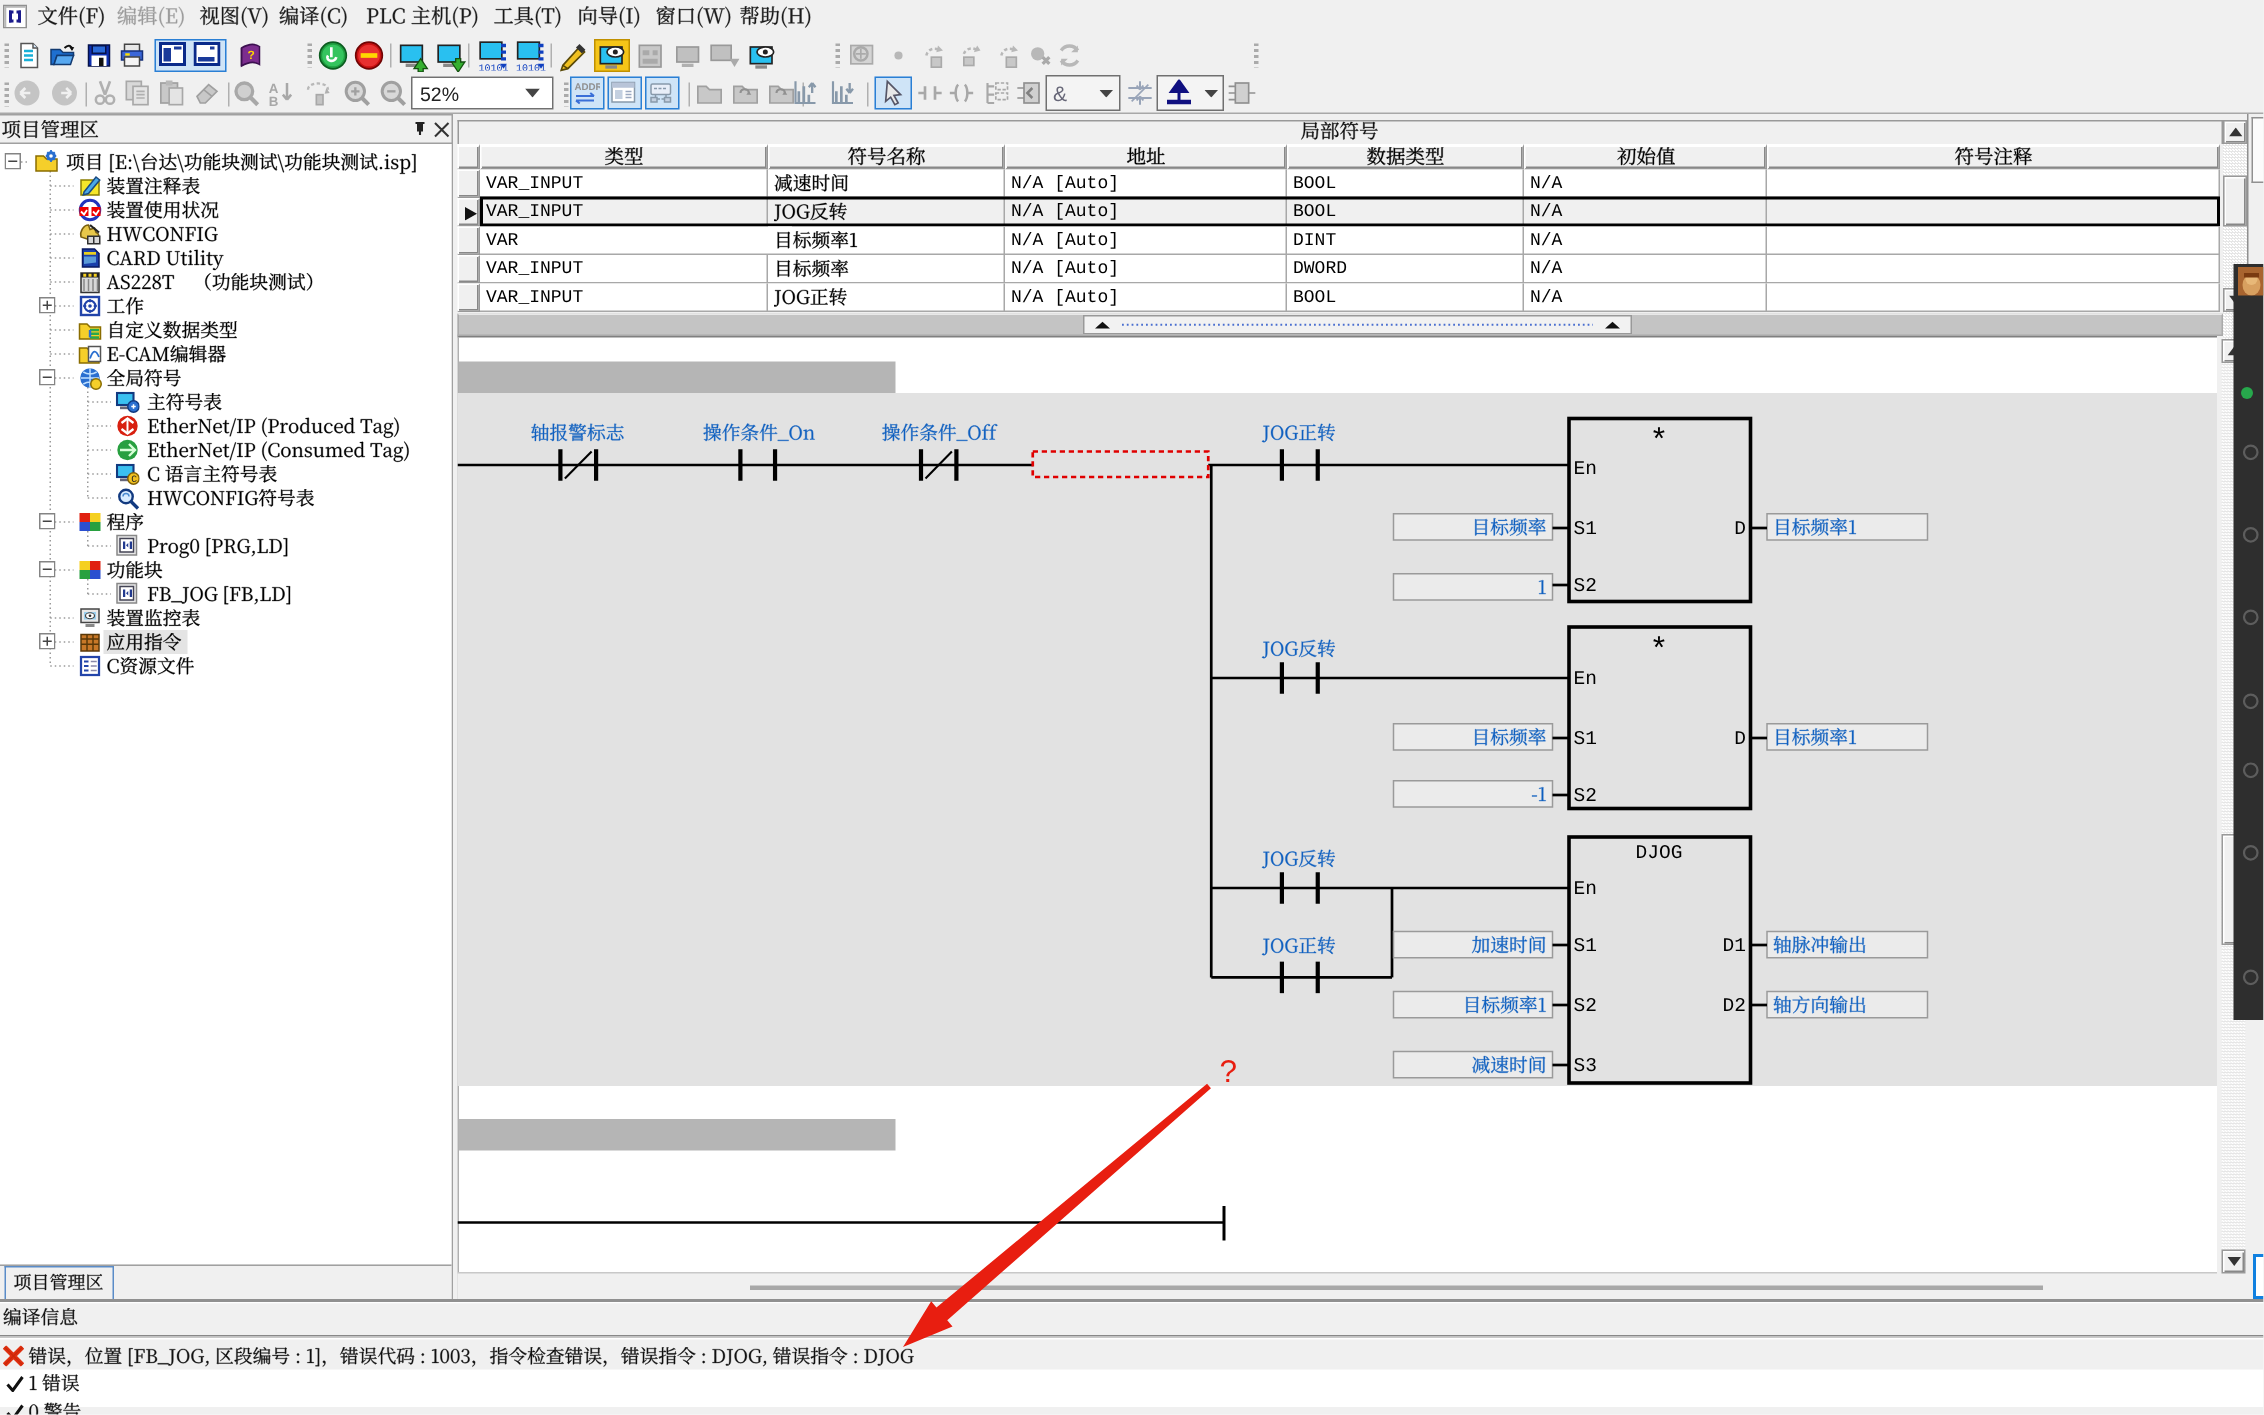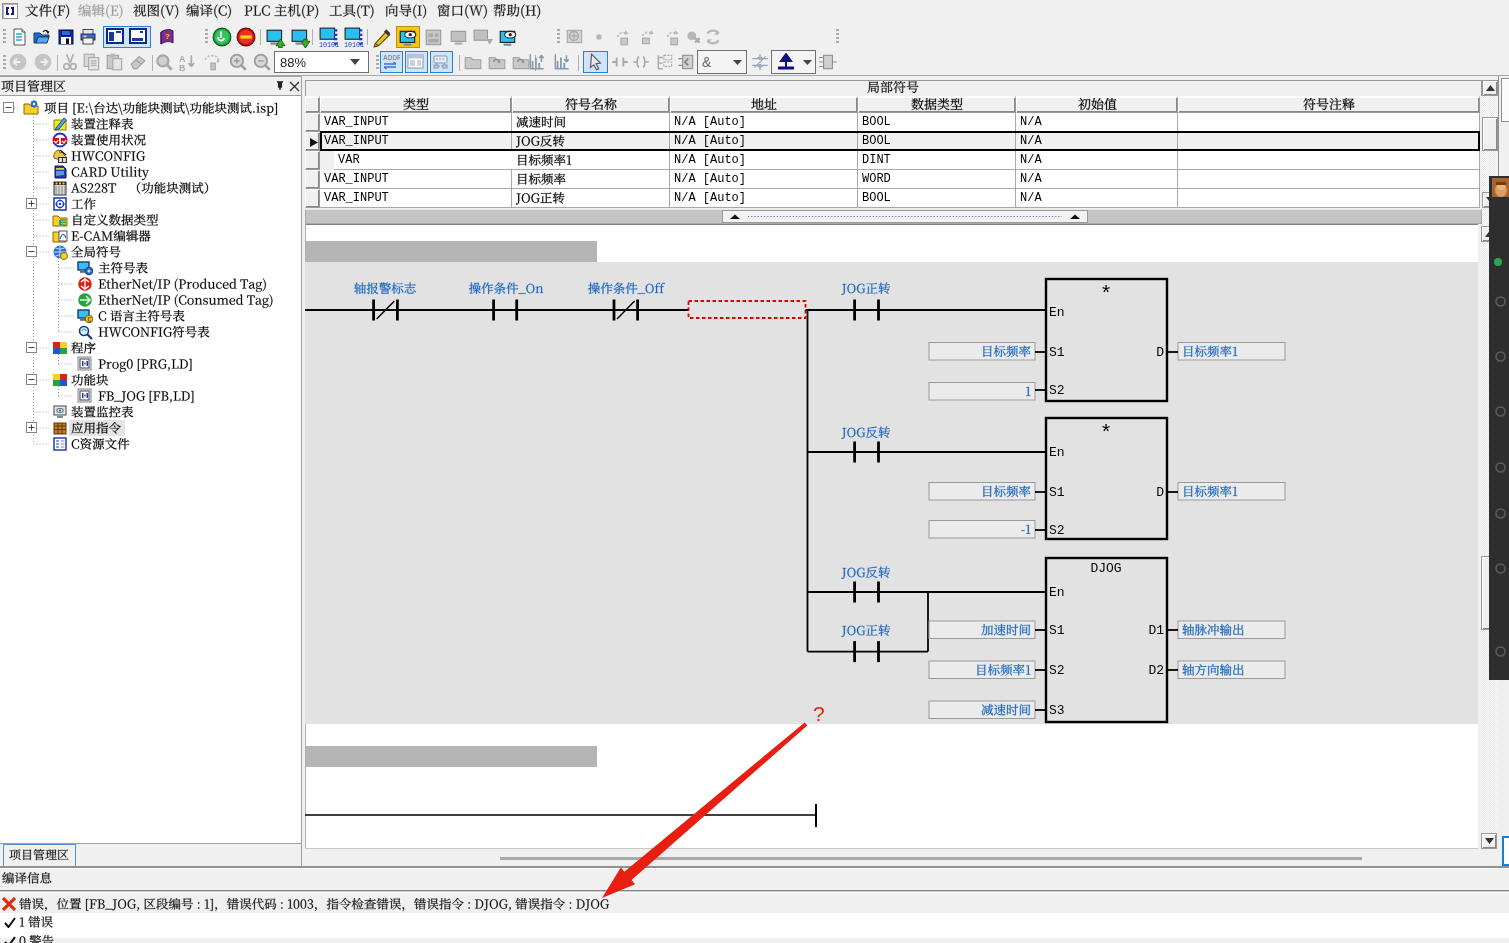--- a/index.html
+++ b/index.html
@@ -463,21 +463,21 @@
       <circle cx="8" cy="8" r="5.5" fill="#d8d8d8" stroke="#a0a0a0" stroke-width="1.8"></circle>
       <path d="M12 12l4 4" stroke="#a0a0a0" stroke-width="2.4"></path>
       <path d="M5.5 8h5M8 5.5v5" stroke="#a0a0a0" stroke-width="1.4"></path>
     </svg>
 <svg class="abs" style="left:252px;top:52px" width="20" height="20" viewBox="0 0 18 18">
       <circle cx="8" cy="8" r="5.5" fill="#d8d8d8" stroke="#a0a0a0" stroke-width="1.8"></circle>
       <path d="M12 12l4 4" stroke="#a0a0a0" stroke-width="2.4"></path>
       <path d="M5.5 8h5" stroke="#a0a0a0" stroke-width="1.4"></path>
     </svg>
 <div class="abs" style="left:274px;top:51px;width:95px;height:22px;background:#fff;border:1px solid #707070;"></div>
-<div class="abs" style="left:280px;top:55px;white-space:nowrap;font-size:13px;color:#222;">88%</div>
+<div class="abs" style="left:280px;top:55px;white-space:nowrap;font-size:13px;color:#222;">52%</div>
 <svg class="abs" style="left:350px;top:59px" width="10" height="6">
       <path d="M0 0l5 6 5-6z" fill="#444"></path>
     </svg>
 <div class="abs" style="left:376px;top:55px;width:3px;height:16px;background-image:repeating-linear-gradient(#aaa 0 2px,transparent 2px 4px);"></div>
 <div class="abs" style="left:380px;top:51px;width:23px;height:22px;background:#cfe4f7;border:1px solid #2a7fd4;"></div>
 <svg class="abs" style="left:382px;top:53px" width="18" height="18" viewBox="0 0 18 18">
       <text x="1" y="7" font-size="6.5" fill="#909090" font-family="Liberation Sans" font-weight="bold">ADDR</text>
       <path d="M2 11h12M14 11l-2.5-2M2 14h12M2 14l2.5 2" stroke="#3a6fd8" stroke-width="1.4" fill="none"></path>
     </svg>
 <div class="abs" style="left:405px;top:51px;width:23px;height:22px;background:#cfe4f7;border:1px solid #2a7fd4;"></div>
@@ -1162,21 +1162,21 @@
         <use href="#q130" x="1911"></use>
         <use href="#q131" x="2911"></use>
       </g>
     </svg>
 <div class="abs" style="left:670px;top:132px;width:188px;height:19px;background:#f0f0f0;border-right:1px solid #a8a8a8;border-bottom:1px solid #a8a8a8;font-size:12px;font-family:'Liberation Mono',monospace;padding:2px 0 0 4px;white-space:nowrap;overflow:hidden;">N/A [Auto]</div>
 <div class="abs" style="left:858px;top:132px;width:158px;height:19px;background:#f0f0f0;border-right:1px solid #a8a8a8;border-bottom:1px solid #a8a8a8;font-size:12px;font-family:'Liberation Mono',monospace;padding:2px 0 0 4px;white-space:nowrap;overflow:hidden;">BOOL</div>
 <div class="abs" style="left:1016px;top:132px;width:162px;height:19px;background:#f0f0f0;border-right:1px solid #a8a8a8;border-bottom:1px solid #a8a8a8;font-size:12px;font-family:'Liberation Mono',monospace;padding:2px 0 0 4px;white-space:nowrap;overflow:hidden;">N/A</div>
 <div class="abs" style="left:1178px;top:132px;width:302px;height:19px;background:#f0f0f0;border-right:1px solid #a8a8a8;border-bottom:1px solid #a8a8a8;font-size:12px;font-family:'Liberation Mono',monospace;padding:2px 0 0 4px;white-space:nowrap;overflow:hidden;"></div>
 <div class="abs" style="left:320px;top:131px;width:1160px;height:20px;border:2px solid #000;pointer-events:none;"></div>
 <div class="abs" style="left:305px;top:151px;width:15px;height:19px;background:#f0f0f0;border:1px solid #999;border-top:1px solid #fff;border-left:1px solid #fff;box-shadow:inset -1px -1px 0 #888;position:absolute;"></div>
-<div class="abs" style="left:320px;top:151px;width:208px;height:19px;background:#fff;border-right:1px solid #a8a8a8;border-bottom:1px solid #a8a8a8;font-size:12px;font-family:'Liberation Mono',monospace;padding:2px 0 0 4px;white-space:nowrap;overflow:hidden;margin-left:14px;">VAR</div>
+<div class="abs" style="left:320px;top:151px;width:208px;height:19px;background:#fff;border-right:1px solid #a8a8a8;border-bottom:1px solid #a8a8a8;font-size:12px;font-family:'Liberation Mono',monospace;padding:2px 0 0 4px;white-space:nowrap;overflow:hidden;">VAR</div>
 <div class="abs" style="left:512px;top:151px;width:158px;height:19px;background:#fff;border-right:1px solid #a8a8a8;border-bottom:1px solid #a8a8a8;font-size:12px;font-family:'Liberation Mono',monospace;padding:2px 0 0 4px;white-space:nowrap;overflow:hidden;"></div>
 <svg class="abs" style="left:516px;top:154px" width="57" height="15">
       <g fill="#000" stroke="#000" stroke-width="18" transform="translate(0,10.6) scale(0.012500)">
         <use href="#q31" x="0"></use>
         <use href="#q132" x="1000"></use>
         <use href="#q133" x="2000"></use>
         <use href="#q134" x="3000"></use>
         <use href="#q135" x="4000"></use>
       </g>
     </svg>
@@ -1189,21 +1189,21 @@
 <div class="abs" style="left:512px;top:170px;width:158px;height:19px;background:#fff;border-right:1px solid #a8a8a8;border-bottom:1px solid #a8a8a8;font-size:12px;font-family:'Liberation Mono',monospace;padding:2px 0 0 4px;white-space:nowrap;overflow:hidden;"></div>
 <svg class="abs" style="left:516px;top:173px" width="52" height="15">
       <g fill="#000" stroke="#000" stroke-width="18" transform="translate(0,10.6) scale(0.012500)">
         <use href="#q31" x="0"></use>
         <use href="#q132" x="1000"></use>
         <use href="#q133" x="2000"></use>
         <use href="#q134" x="3000"></use>
       </g>
     </svg>
 <div class="abs" style="left:670px;top:170px;width:188px;height:19px;background:#fff;border-right:1px solid #a8a8a8;border-bottom:1px solid #a8a8a8;font-size:12px;font-family:'Liberation Mono',monospace;padding:2px 0 0 4px;white-space:nowrap;overflow:hidden;">N/A [Auto]</div>
-<div class="abs" style="left:858px;top:170px;width:158px;height:19px;background:#fff;border-right:1px solid #a8a8a8;border-bottom:1px solid #a8a8a8;font-size:12px;font-family:'Liberation Mono',monospace;padding:2px 0 0 4px;white-space:nowrap;overflow:hidden;">WORD</div>
+<div class="abs" style="left:858px;top:170px;width:158px;height:19px;background:#fff;border-right:1px solid #a8a8a8;border-bottom:1px solid #a8a8a8;font-size:12px;font-family:'Liberation Mono',monospace;padding:2px 0 0 4px;white-space:nowrap;overflow:hidden;">DWORD</div>
 <div class="abs" style="left:1016px;top:170px;width:162px;height:19px;background:#fff;border-right:1px solid #a8a8a8;border-bottom:1px solid #a8a8a8;font-size:12px;font-family:'Liberation Mono',monospace;padding:2px 0 0 4px;white-space:nowrap;overflow:hidden;">N/A</div>
 <div class="abs" style="left:1178px;top:170px;width:302px;height:19px;background:#fff;border-right:1px solid #a8a8a8;border-bottom:1px solid #a8a8a8;font-size:12px;font-family:'Liberation Mono',monospace;padding:2px 0 0 4px;white-space:nowrap;overflow:hidden;"></div>
 <div class="abs" style="left:305px;top:189px;width:15px;height:19px;background:#f0f0f0;border:1px solid #999;border-top:1px solid #fff;border-left:1px solid #fff;box-shadow:inset -1px -1px 0 #888;position:absolute;"></div>
 <div class="abs" style="left:320px;top:189px;width:192px;height:19px;background:#fff;border-right:1px solid #a8a8a8;border-bottom:1px solid #a8a8a8;font-size:12px;font-family:'Liberation Mono',monospace;padding:2px 0 0 4px;white-space:nowrap;overflow:hidden;">VAR_INPUT</div>
 <div class="abs" style="left:512px;top:189px;width:158px;height:19px;background:#fff;border-right:1px solid #a8a8a8;border-bottom:1px solid #a8a8a8;font-size:12px;font-family:'Liberation Mono',monospace;padding:2px 0 0 4px;white-space:nowrap;overflow:hidden;"></div>
 <svg class="abs" style="left:516px;top:192px" width="50" height="15">
       <g fill="#000" stroke="#000" stroke-width="18" transform="translate(0,10.6) scale(0.012500)">
         <use href="#q110" x="0"></use>
         <use href="#q59" x="403"></use>
         <use href="#q61" x="1170"></use>

